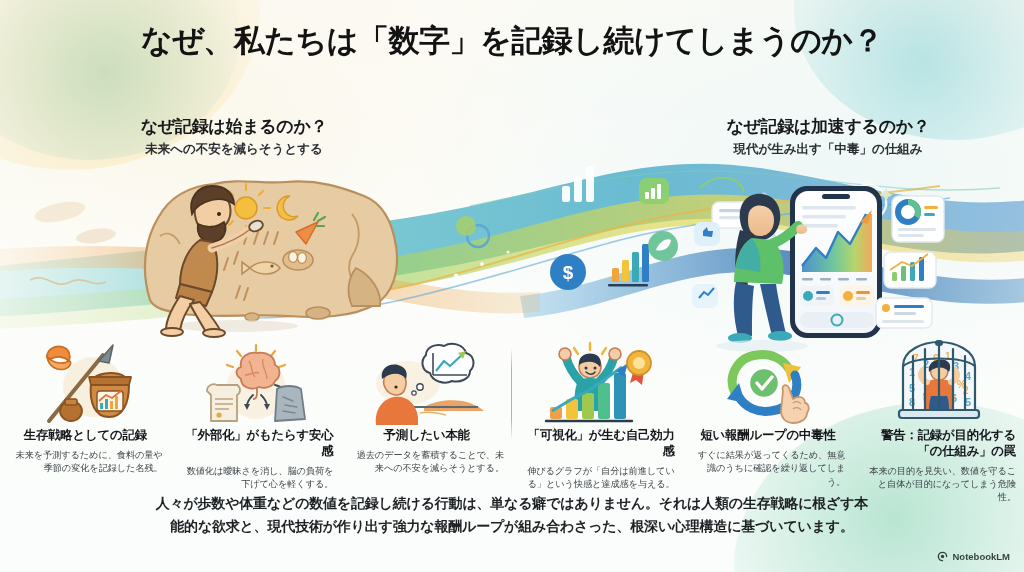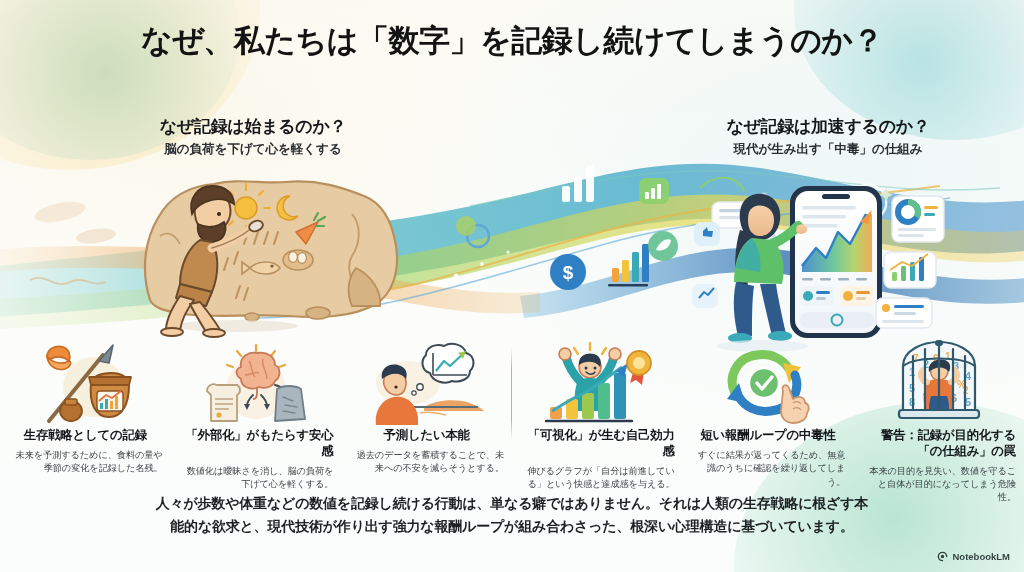--- a/index.html
+++ b/index.html
@@ -58,21 +58,21 @@
 
   
   .sec-head { position:absolute; text-align:center; z-index:6; }
   .sec-head .h {
     font-size: 17px; font-weight:700; color:#16181a; letter-spacing:-0.3px;
     margin:0;
   }
   .sec-head .s {
     font-size: 12.5px; font-weight:700; color:#2b2f33; margin-top:3px;
   }
-  #sec-left  { left: 103px; top: 115px; width: 300px; }
+  #sec-left  { left: 84px; top: 115px; width: 300px; }
   #sec-right { left: 673px; top: 115px; width: 310px; }
 
   
   .stage { position:absolute; inset:0; z-index:3; }
 
   
   .cards {
     position:absolute; left:0; top:340px; width:1024px; height:160px;
     display:flex; z-index:6;
   }
@@ -406,21 +406,21 @@
         <ellipse cx="780" cy="336" rx="12" ry="5" fill="#3aa9b8"></ellipse>
         <ellipse cx="762" cy="346" rx="46" ry="6" fill="#e6eef2" opacity=".7"></ellipse>
       </g>
     </g>
   </svg>
 
   <div class="title">なぜ、私たちは「数字」を記録し続けてしまうのか？</div>
 
   <div class="sec-head" id="sec-left">
     <div class="h">なぜ記録は始まるのか？</div>
-    <div class="s">脳の負荷を下げて心を軽くする</div>
+    <div class="s">未来への不安を減らそうとする</div>
   </div>
   <div class="sec-head" id="sec-right">
     <div class="h">なぜ記録は加速するのか？</div>
     <div class="s">現代が生み出す「中毒」の仕組み</div>
   </div>
 
   <div class="divider"></div>
   <div class="cards">
 
     <div class="card">

